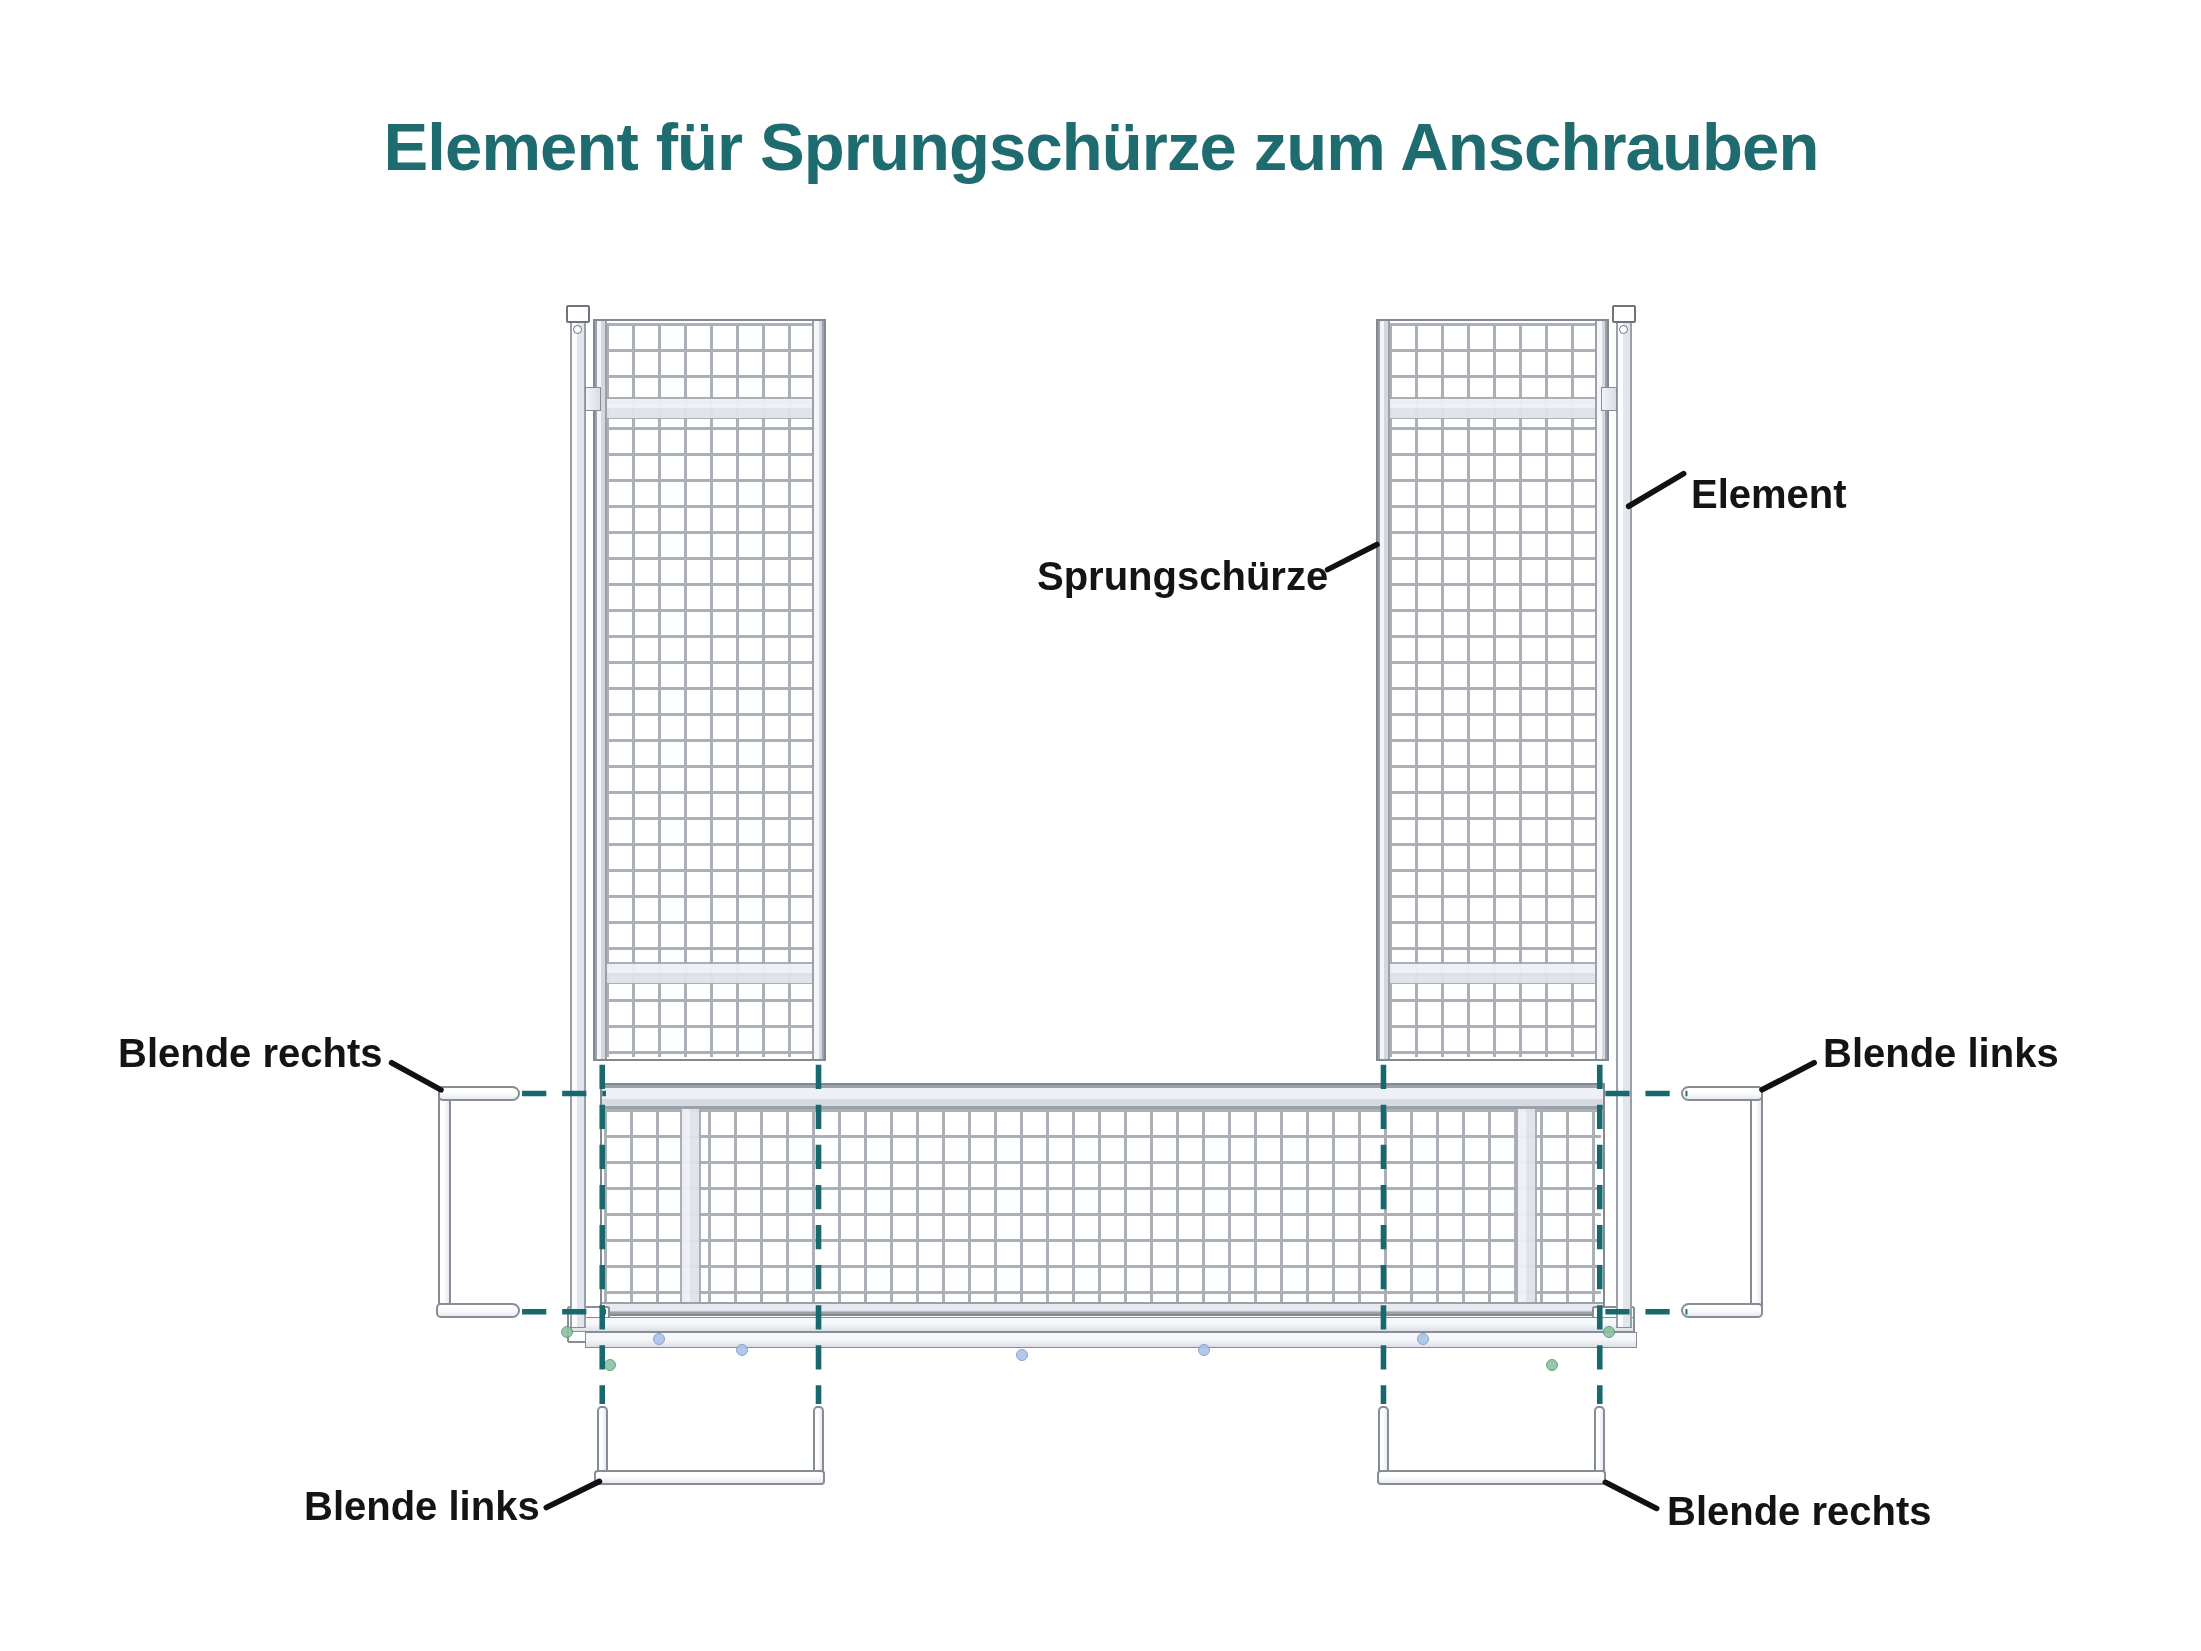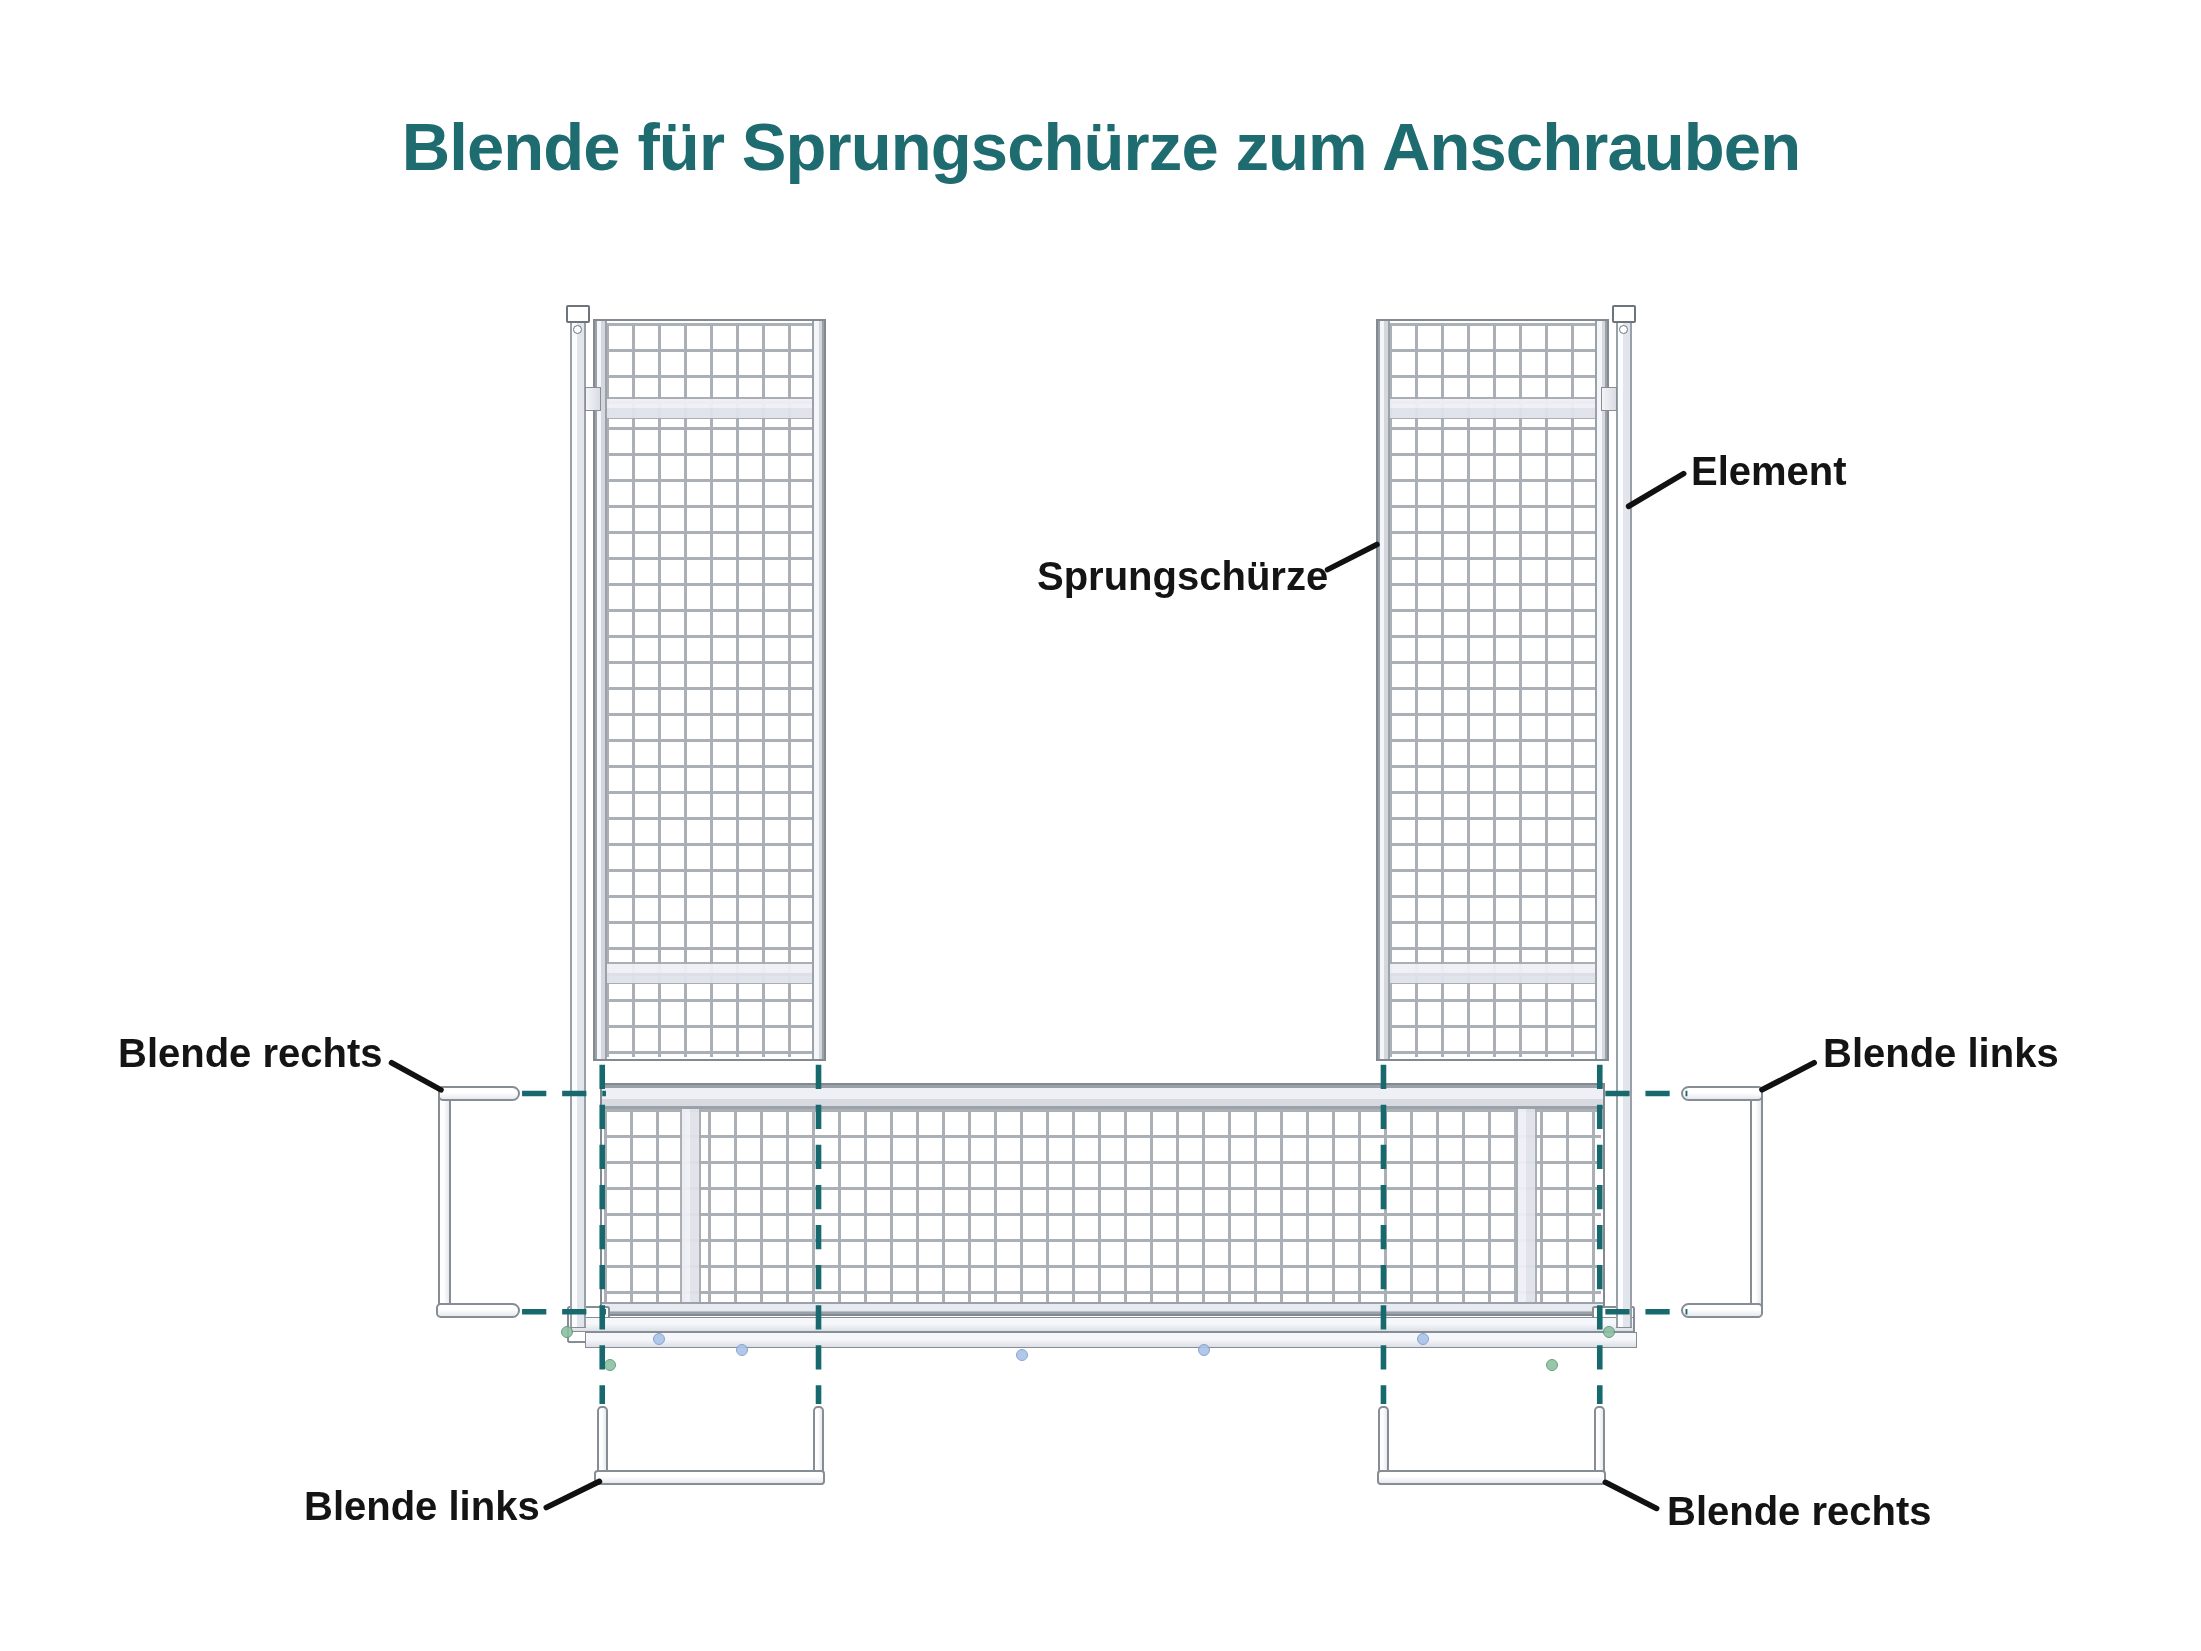--- a/index.html
+++ b/index.html
@@ -17,21 +17,21 @@
   .title{
     position:absolute;left:0;top:108px;width:100%;
     text-align:center;font-size:67px;font-weight:700;
     color:var(--teal-title);letter-spacing:-0.9px;white-space:nowrap;
   }
 
   .lbl{
     position:absolute;font-size:40px;font-weight:700;color:var(--ink);
     line-height:1.1;white-space:nowrap;
   }
-  #lbl-element{left:1691px;top:449px;}
+  #lbl-element{left:1691px;top:472px;}
   #lbl-sprung{left:1037px;top:554px;}
   #lbl-blende-rechts-mid{left:118px;top:1031px;}
   #lbl-blende-links-mid{left:1823px;top:1031px;}
   #lbl-blende-links-bot{left:304px;top:1484px;}
   #lbl-blende-rechts-bot{left:1667px;top:1489px;}
 
   
   .post{
     position:absolute;width:16px;
     background:linear-gradient(90deg,#9aa0a7 0 1.9px,#fbfcfe 1.9px 7.5px,#e2e5eb 7.5px 14px,#9aa0a7 14px 16px);
@@ -139,21 +139,21 @@
 
   svg.overlay{position:absolute;left:0;top:0;z-index:40;pointer-events:none;}
   .dash{stroke:var(--teal-dash);stroke-width:6;stroke-dasharray:26 17;fill:none;}
   .leader{stroke:#111111;stroke-width:6;stroke-linecap:round;fill:none;}
 </style>
 </head>
 <body>
 
 <div class="stage">
 
-  <div class="title">Blende für Sprungschürze zum Anschrauben</div>
+  <div class="title">Element für Sprungschürze zum Anschrauben</div>
 
   <div class="post" id="post-left"></div>
   <div class="post-cap" id="cap-left"></div>
   <div class="post-hole" id="hole-left"></div>
   <div class="post-tab" id="tab-left"></div>
 
   <div class="post" id="post-right"></div>
   <div class="post-cap" id="cap-right"></div>
   <div class="post-hole" id="hole-right"></div>
   <div class="post-tab" id="tab-right"></div>

